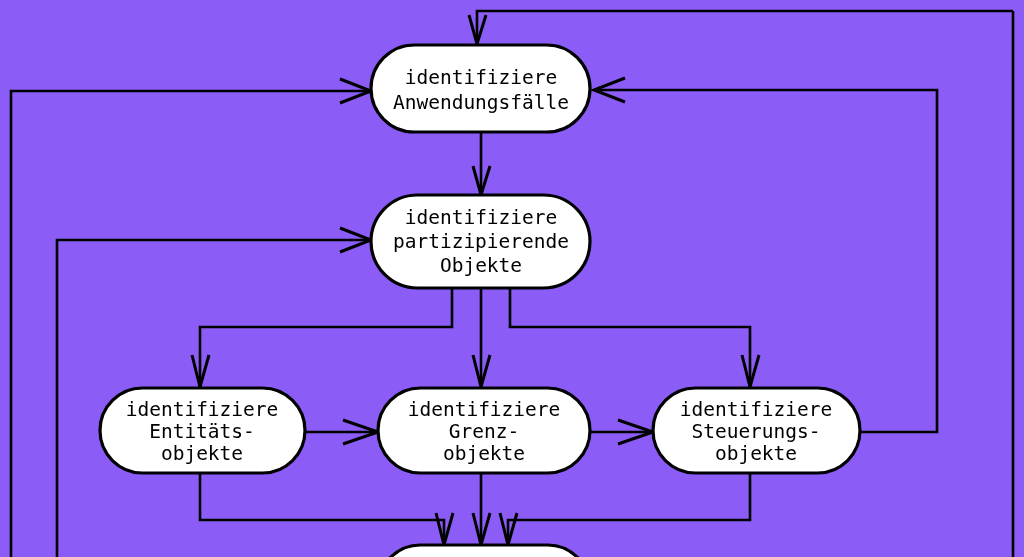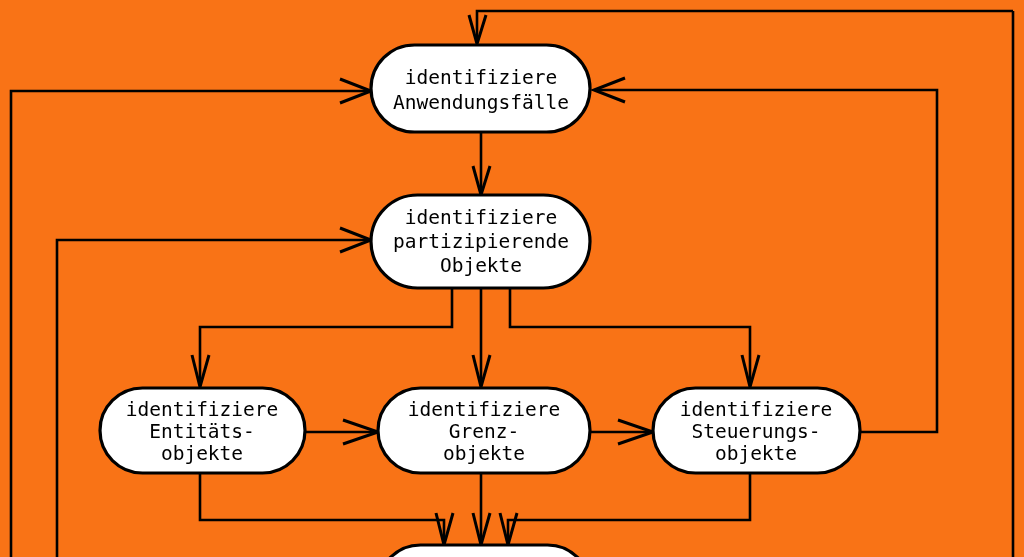--- a/index.html
+++ b/index.html
@@ -4,21 +4,21 @@
 <style>
   html, body {
     margin: 0;
     padding: 0;
     background: #ffffff;
   }
   #diagram-root {
     position: relative;
     width: 1024px;
     height: 557px;
-    background: #f97316;
+    background: #8b5cf6;
     overflow: hidden;
     font-family: "DejaVu Sans Mono", "Liberation Mono", monospace;
   }
   svg#flowchart {
     display: block;
     width: 1024px;
     height: 557px;
   }
   .node-shape {
     fill: #ffffff;

